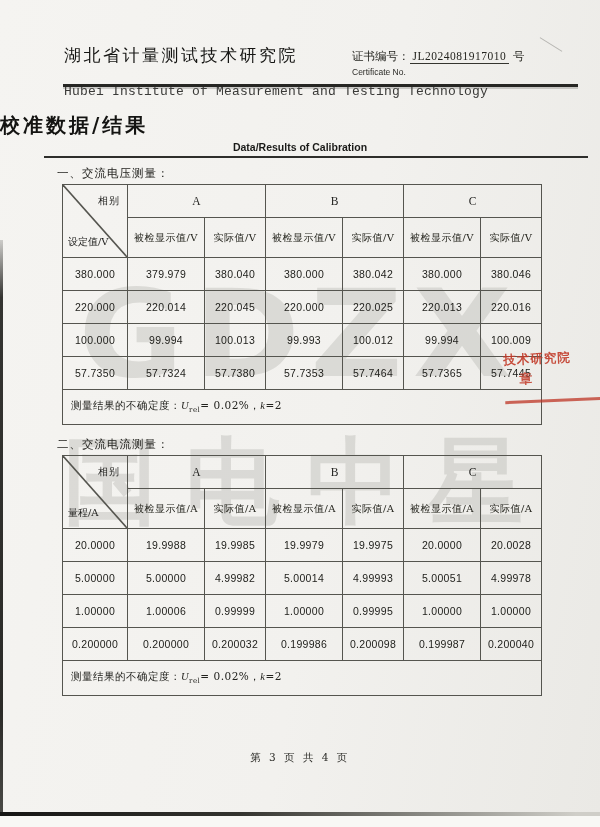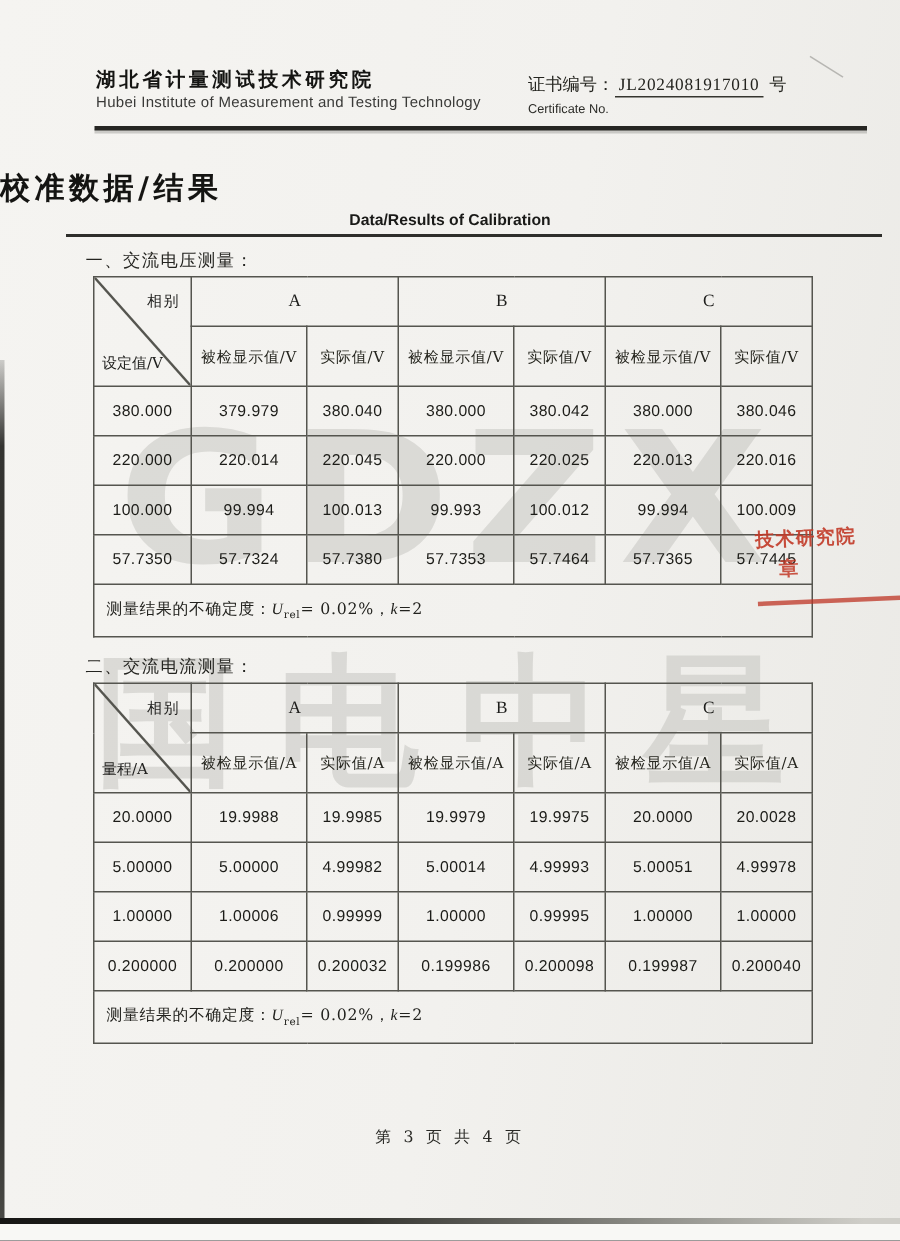--- a/index.html
+++ b/index.html
@@ -3,22 +3,22 @@
 <meta charset="utf-8">
 <style>
   html,body{margin:0;padding:0;background:#6f6f6f;}
   .page{
     position:relative;width:600px;height:827px;margin:0 auto;overflow:hidden;
     background:linear-gradient(100deg,#f5f4f1 0%,#f2f1ee 55%,#eae9e5 100%);
     color:#1e1e1c;font-family:"DejaVu Serif","Liberation Serif",serif;
   }
   
   .org{position:absolute;left:64px;top:44px;z-index:1;}
-  .org-cn{font-size:13px;font-weight:bold;letter-spacing:2.5px;color:#151513;}
-  .org-en{font-size:10px;color:#3a3a38;margin-top:1px;letter-spacing:.2px;font-family:Liberation Sans, sans-serif;}
+  .org-cn{font-size:17px;font-weight:normal;letter-spacing:2.5px;color:#151513;}
+  .org-en{font-size:13px;color:#3a3a38;margin-top:17px;letter-spacing:.2px;font-family:Liberation Mono, monospace;}
   .cert{position:absolute;left:352px;top:49px;z-index:1;font-size:11.5px;color:#24241f;}
   .cert-no{font-family:"Liberation Serif",serif;border-bottom:1px solid #35352f;padding:0 3px 1px 3px;letter-spacing:.5px;}
   .cert-en{font-size:8.5px;font-family:"Liberation Sans",sans-serif;color:#2c2c28;margin-top:3px;}
   .rule-head{position:absolute;left:63px;top:84px;width:515px;height:3px;background:#262623;z-index:1;box-shadow:0 2px 0 rgba(80,80,75,.25);}
   
   .title-cn{position:absolute;left:0;right:0;top:112px;text-align:left;font-size:20px;font-weight:bold;letter-spacing:3px;z-index:1;color:#141412;}
   .title-en{position:absolute;left:0;right:0;top:141px;text-align:center;font-size:10.5px;font-weight:bold;font-family:"Liberation Sans",sans-serif;z-index:1;color:#1a1a18;}
   .rule-title{position:absolute;left:44px;top:156px;width:544px;height:2px;background:#2e2e2b;z-index:1;}
   
   .sec-head{position:absolute;left:57px;font-size:11.5px;letter-spacing:1px;z-index:1;color:#242420;}

